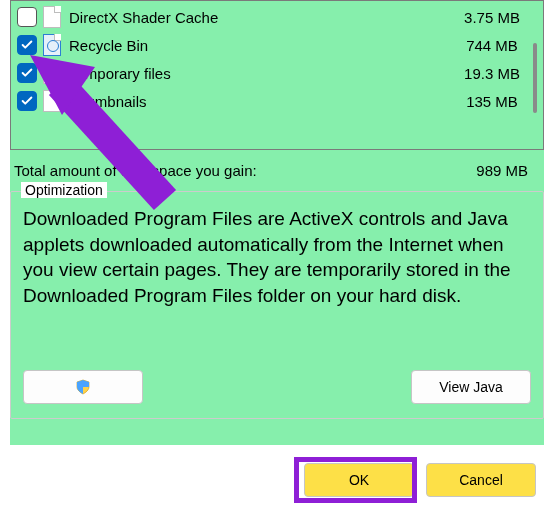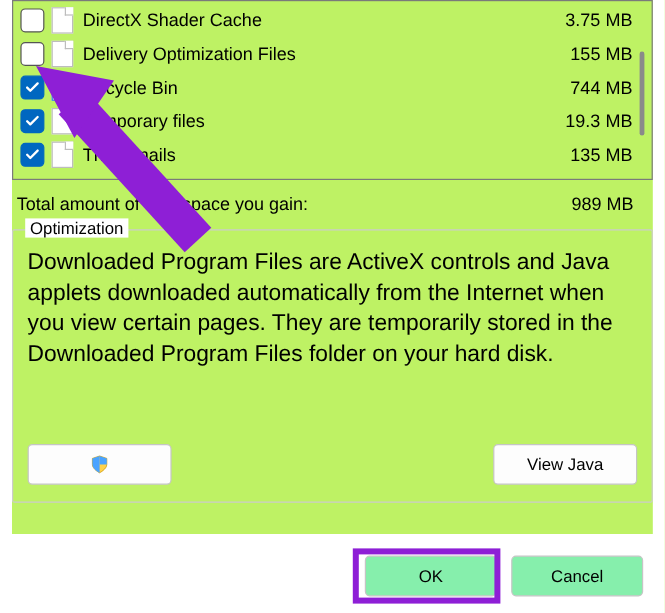--- a/index.html
+++ b/index.html
@@ -12,21 +12,21 @@
     color: #000;
     position: relative;
     overflow: hidden;
   }
   .panel {
     position: absolute;
     left: 10px;
     top: 0;
     width: 534px;
     height: 445px;
-    background: #bef264;
+    background: #86efac;
   }
   .list-box {
     border: 1px solid #7a7a7a;
     height: 150px;
     position: relative;
     padding: 2px 0;
   }
   .list-row {
     display: flex;
     align-items: center;
@@ -77,21 +77,21 @@
     position: absolute;
     top: -1px;
     right: -1px;
     width: 6px;
     height: 6px;
     background: #fff;
     border-left: 1px solid #bdbdbd;
     border-bottom: 1px solid #bdbdbd;
   }
   .row-label { flex: 1; }
-  .row-size { text-align: right; padding-right: 10px; min-width: 80px; }
+  .row-size { text-align: center; padding-right: 10px; min-width: 80px; }
   .scroll-track {
     position: absolute;
     right: 2px;
     top: 2px;
     bottom: 2px;
     width: 14px;
   }
   .scroll-thumb {
     position: absolute;
     right: 4px;
@@ -158,21 +158,21 @@
     position: absolute;
     right: 18px;
     bottom: 14px;
     display: flex;
     gap: 12px;
   }
   .dlg-btn {
     height: 34px;
     width: 110px;
     border: 1px solid #c5c5c5;
-    background: #86efac;
+    background: #fde047;
     border-radius: 4px;
     font-size: 14px;
     display:flex;
     align-items:center;
     justify-content:center;
     cursor:pointer;
   }
   .ok-highlight {
     position: absolute;
     right: 137px;
@@ -194,28 +194,20 @@
 <div class="panel">
 
   <div class="list-box">
     <div class="list-row">
       <span class="chk">
         
       </span>
       <span class="file-icon"></span>
       <span class="row-label">DirectX Shader Cache</span>
       <span class="row-size">3.75 MB</span>
-    </div>
-    <div class="list-row">
-      <span class="chk">
-        
-      </span>
-      <span class="file-icon"></span>
-      <span class="row-label">Delivery Optimization Files</span>
-      <span class="row-size">155 MB</span>
     </div>
     <div class="list-row">
       <span class="chk checked">
         <svg viewBox="0 0 16 16">
             <path d="M3 8l3 3 7-7" stroke="#fff" stroke-width="2.2" fill="none" stroke-linecap="round" stroke-linejoin="round"></path>
           </svg>
       </span>
       <span class="file-icon recycle"></span>
       <span class="row-label">Recycle Bin</span>
       <span class="row-size">744 MB</span>

